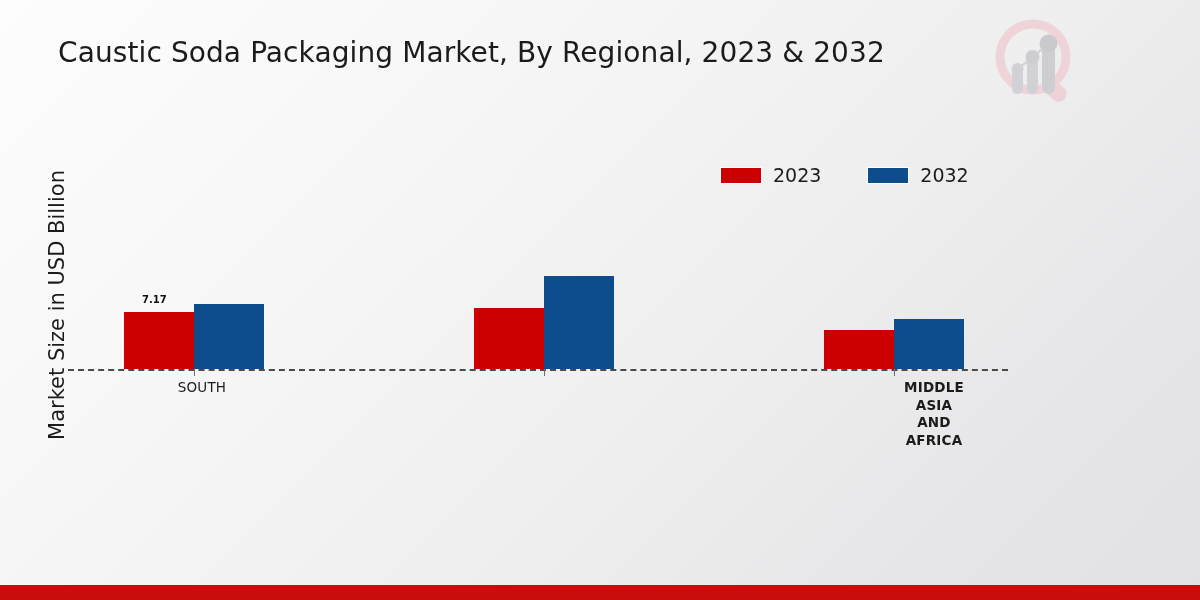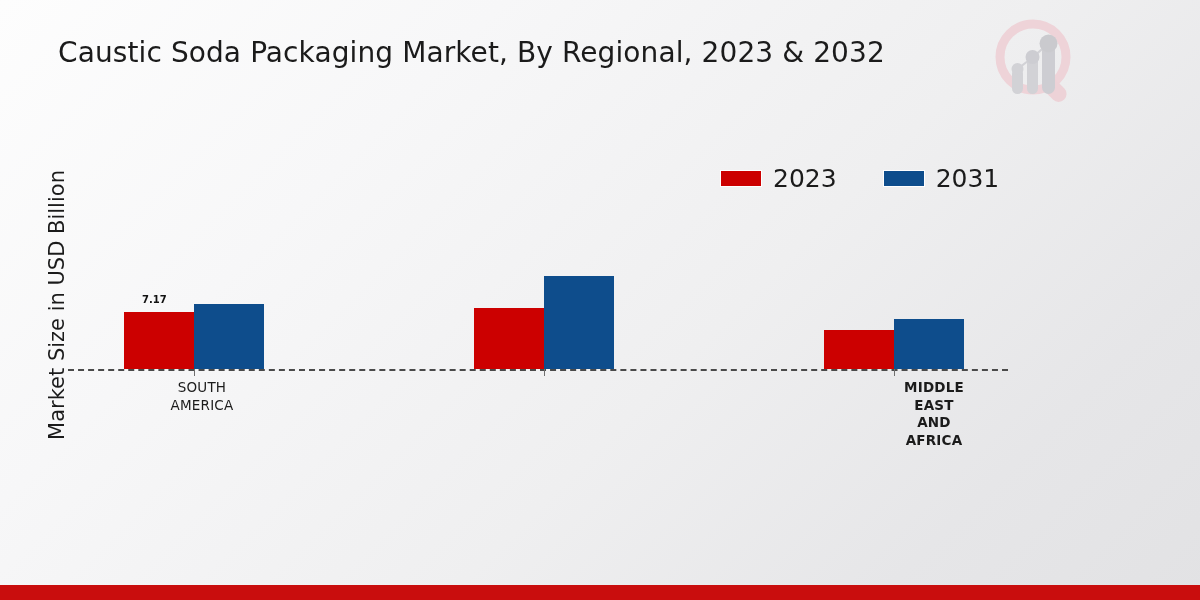--- a/index.html
+++ b/index.html
@@ -73,21 +73,21 @@
     gap: 11px;
   }
   .legend-swatch {
     width: 42px;
     height: 17px;
     border: 1px solid #ffffff;
     box-sizing: border-box;
   }
   .legend-label {
     font-family: "DejaVu Sans", sans-serif;
-    font-size: 25px;
+    font-size: 19px;
     color: #1b1b1b;
   }
 
   
   #plot {
     position: absolute;
     left: 0px;
     top: 0px;
     width: 1200px;
     height: 600px;
@@ -175,55 +175,54 @@
 
   <div id="y-axis-title">Market Size in USD Billion</div>
 
   <div id="legend">
     <div class="legend-item">
       <span class="legend-swatch" style="background:#cc0000"></span>
       <span class="legend-label">2023</span>
     </div>
     <div class="legend-item">
       <span class="legend-swatch" style="background:#0e4d8c"></span>
-      <span class="legend-label">2031</span>
+      <span class="legend-label">2032</span>
     </div>
   </div>
 
   <div id="plot">
 
     <div id="baseline"></div>
 
     <div class="group" style="left:124px;">
       <div class="bar series-2023" style="height:57px;"></div>
       <div class="bar series-2032" style="height:65px;"></div>
     </div>
     <div class="tick" style="left:194px;"></div>
     <div class="cat-label" style="left:92px;">
       <div>SOUTH</div>
-      <div>AMERICA</div>
     </div>
     <div class="data-label" style="left:142px; top:294px;">7.17</div>
 
     <div class="group" style="left:474px;">
       <div class="bar series-2023" style="height:61px;"></div>
       <div class="bar series-2032" style="height:93px;"></div>
     </div>
     <div class="tick" style="left:544px;"></div>
     <div class="cat-label" style="left:434px;">
     </div>
 
     <div class="group" style="left:824px;">
       <div class="bar series-2023" style="height:39px;"></div>
       <div class="bar series-2032" style="height:50px;"></div>
     </div>
     <div class="tick" style="left:894px;"></div>
     <div class="cat-label" style="left:824px;font-weight:bold;">
       <div>MIDDLE</div>
-      <div>EAST</div>
+      <div>ASIA</div>
       <div>AND</div>
       <div>AFRICA</div>
     </div>
 
   </div>
 
   <div id="footer-bar"></div>
 
 </div>
 

